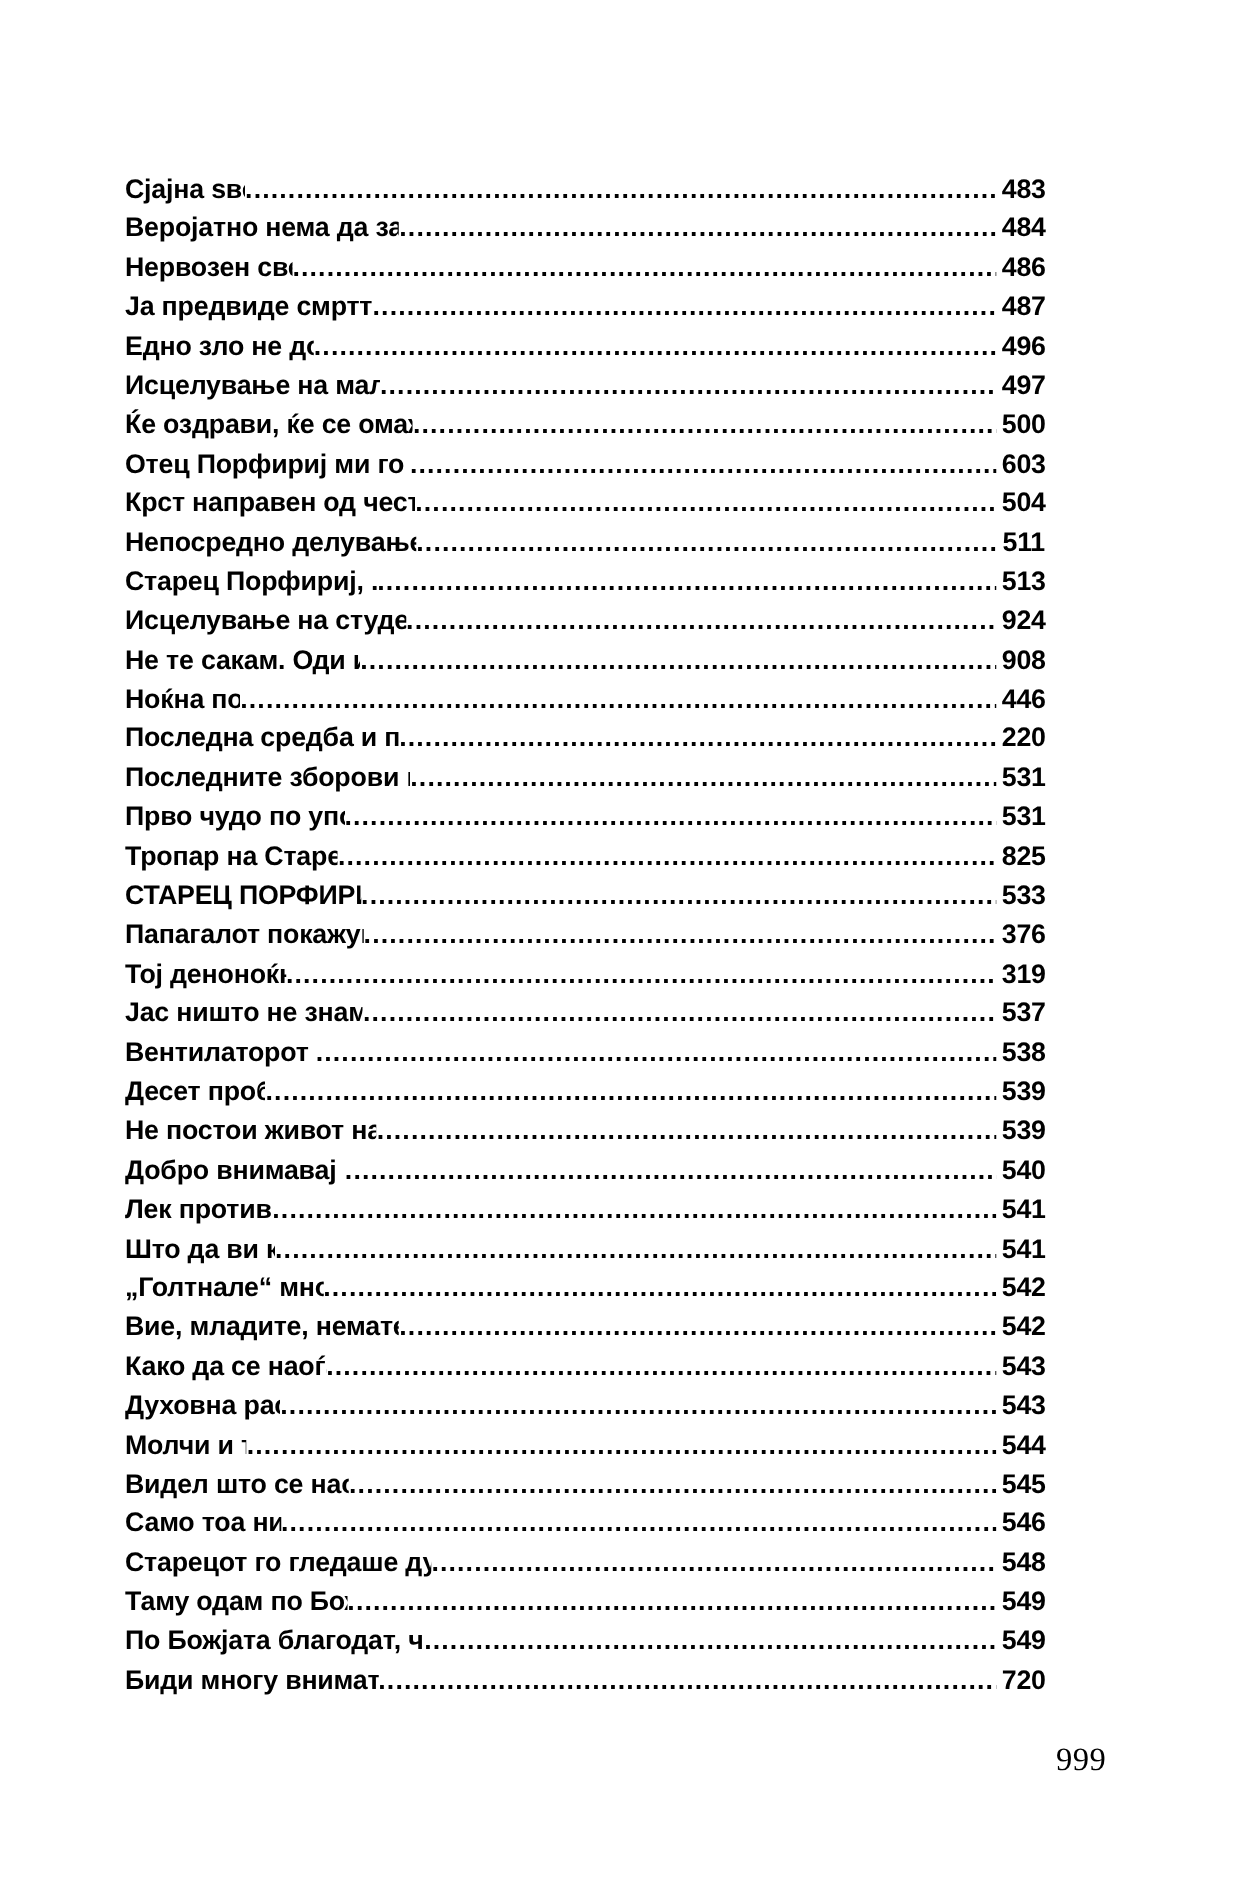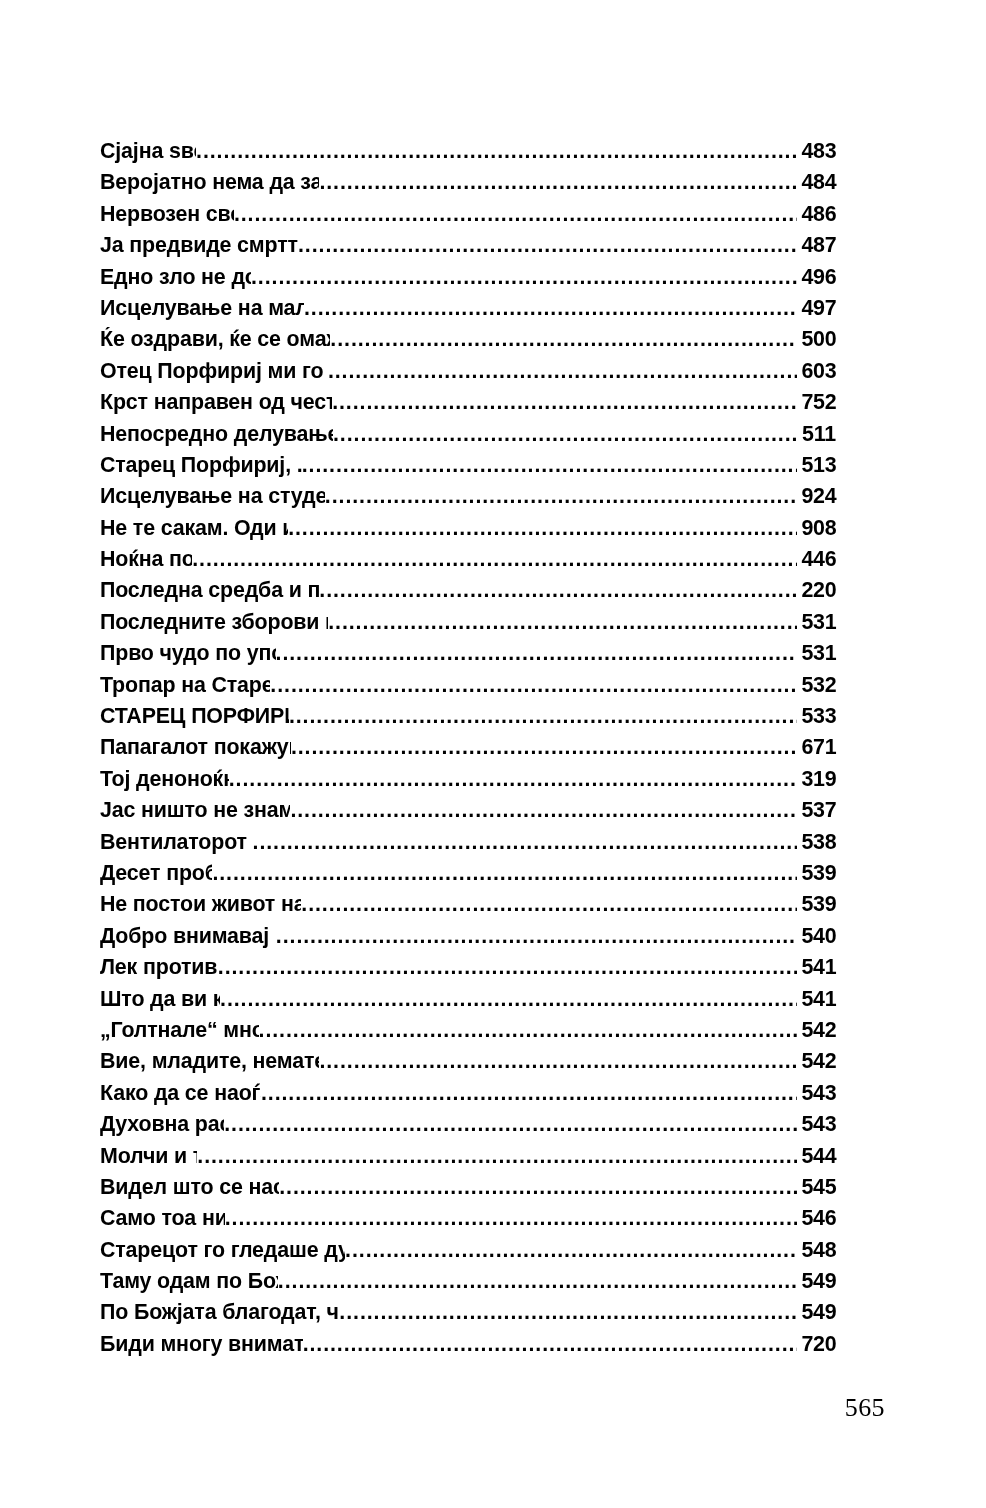--- a/index.html
+++ b/index.html
@@ -137,21 +137,21 @@
         <span class="toc-page">500</span>
       </div>
       <div class="toc-entry gap">
         <span class="toc-title">Отец Порфириј ми го исцели болното око</span>
         <span class="toc-leader"></span>
         <span class="toc-page">603</span>
       </div>
       <div class="toc-entry gap">
         <span class="toc-title">Крст направен од честица од Чесниот Крст</span>
         <span class="toc-leader"></span>
-        <span class="toc-page">752</span>
+        <span class="toc-page">504</span>
       </div>
       <div class="toc-entry">
         <span class="toc-title">Непосредно делување на Старец Порфириј</span>
         <span class="toc-leader"></span>
         <span class="toc-page">511</span>
       </div>
       <div class="toc-entry gap">
         <span class="toc-title">Старец Порфириј, ... нутриционист</span>
         <span class="toc-leader"></span>
         <span class="toc-page">513</span>
@@ -182,31 +182,31 @@
         <span class="toc-page">531</span>
       </div>
       <div class="toc-entry gap">
         <span class="toc-title">Прво чудо по упокојувањето</span>
         <span class="toc-leader"></span>
         <span class="toc-page">531</span>
       </div>
       <div class="toc-entry">
         <span class="toc-title">Тропар на Старец Порфириј</span>
         <span class="toc-leader"></span>
-        <span class="toc-page">532</span>
+        <span class="toc-page">825</span>
       </div>
       <div class="toc-entry">
         <span class="toc-title">СТАРЕЦ ПОРФИРИЈ – СВЕТ ЛИК</span>
         <span class="toc-leader"></span>
         <span class="toc-page">533</span>
       </div>
       <div class="toc-entry">
         <span class="toc-title">Папагалот покажува послушност</span>
         <span class="toc-leader"></span>
-        <span class="toc-page">671</span>
+        <span class="toc-page">376</span>
       </div>
       <div class="toc-entry gap">
         <span class="toc-title">Тој деноноќно чита</span>
         <span class="toc-leader"></span>
         <span class="toc-page">319</span>
       </div>
       <div class="toc-entry gap">
         <span class="toc-title">Јас ништо не знам за молитвата</span>
         <span class="toc-leader"></span>
         <span class="toc-page">537</span>
@@ -291,15 +291,15 @@
         <span class="toc-leader"></span>
         <span class="toc-page">549</span>
       </div>
       <div class="toc-entry">
         <span class="toc-title">Биди многу внимателна кога возиш</span>
         <span class="toc-leader"></span>
         <span class="toc-page">720</span>
       </div>
     </div>
 
-  <div class="folio">565</div>
+  <div class="folio">999</div>
 
 </div>
 
 </body></html>

